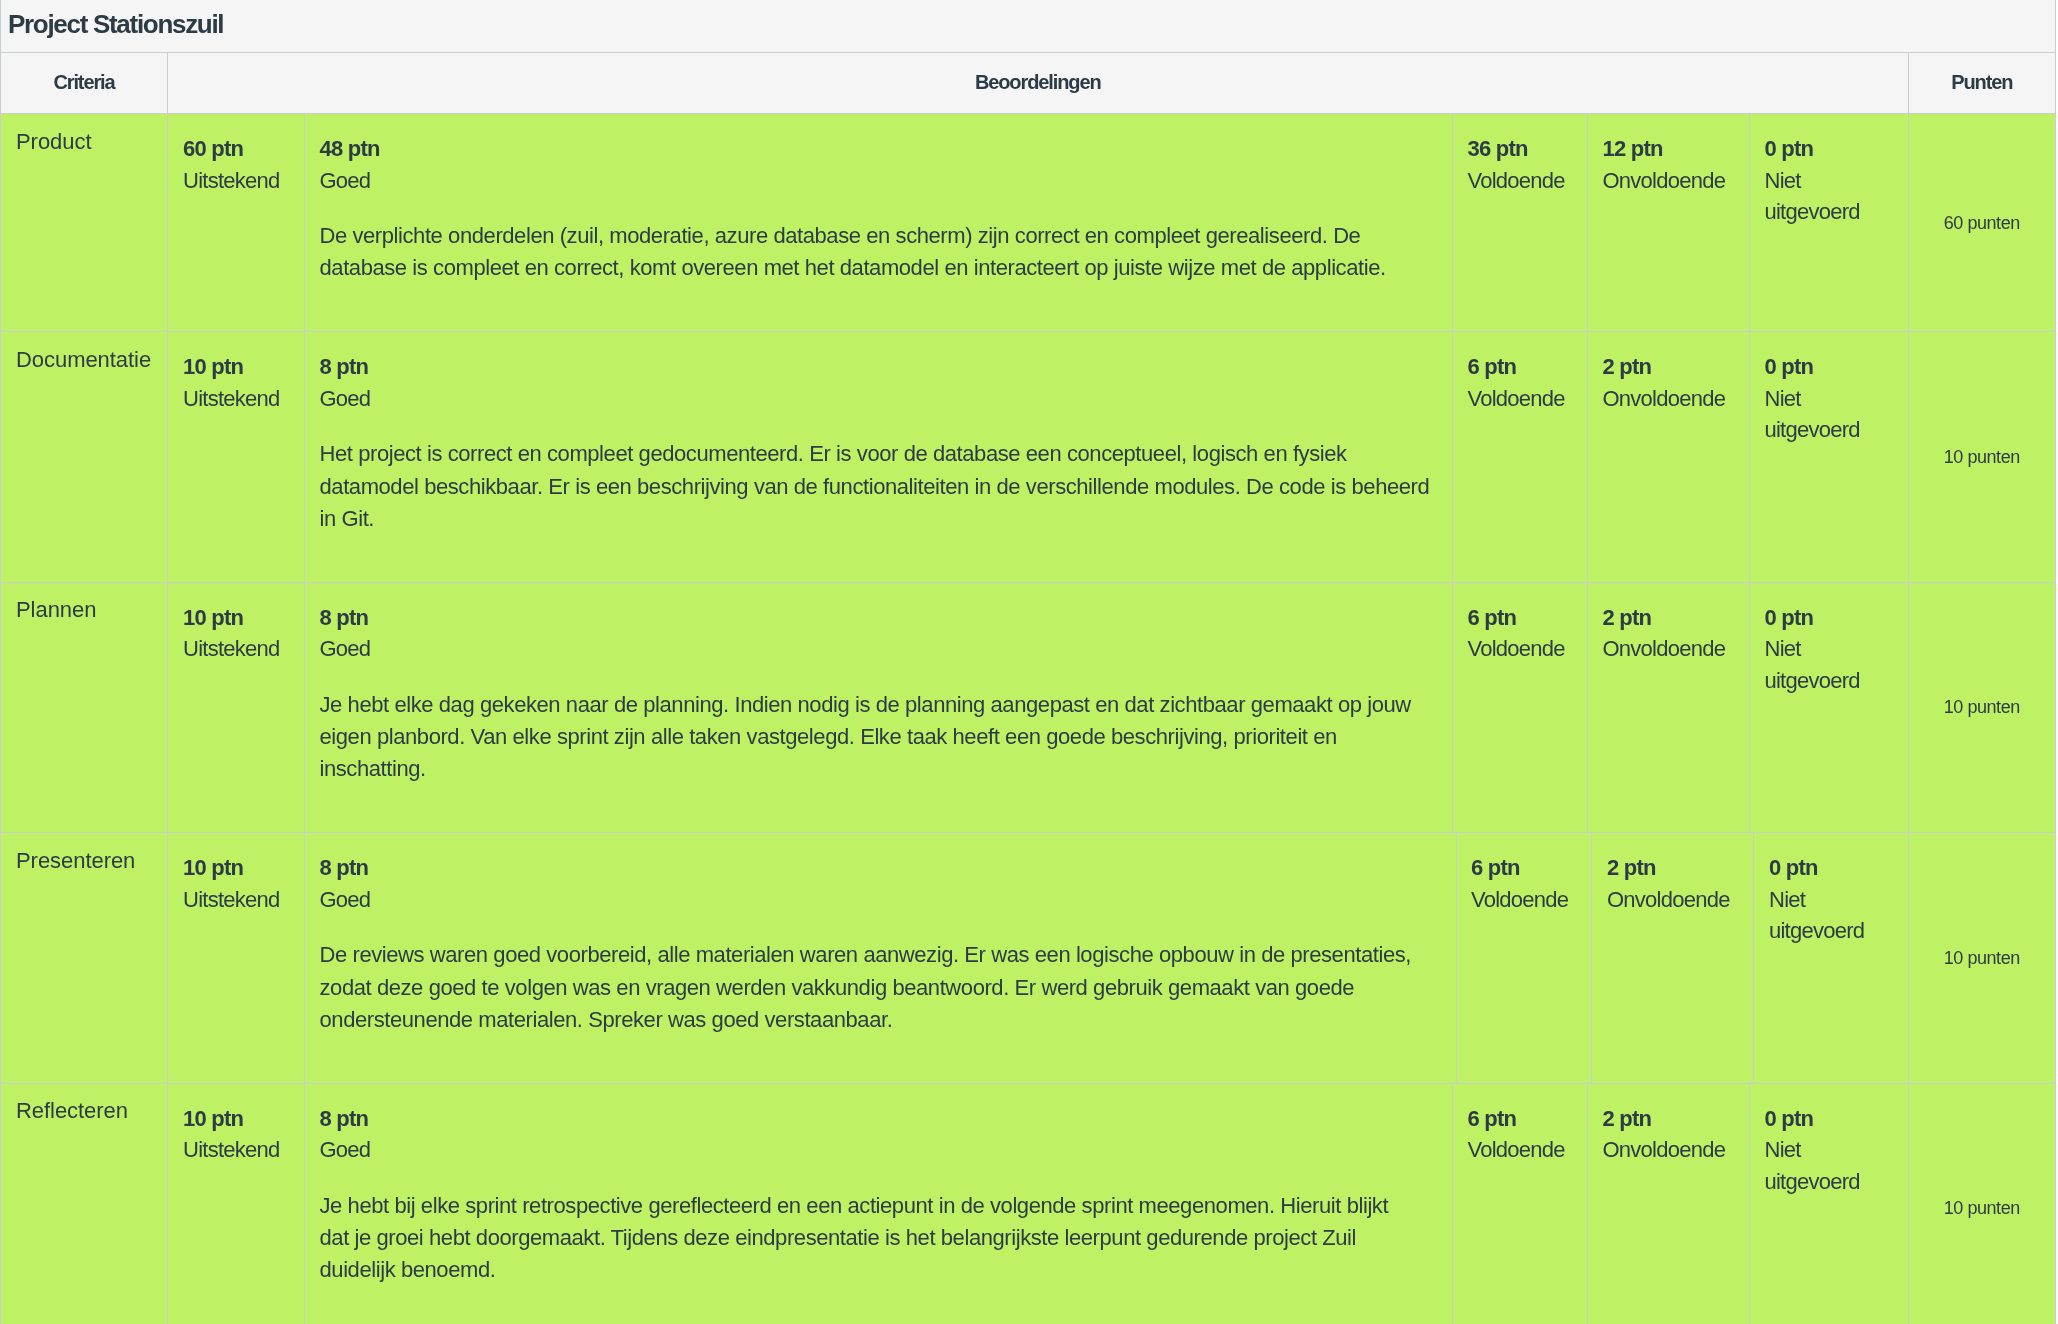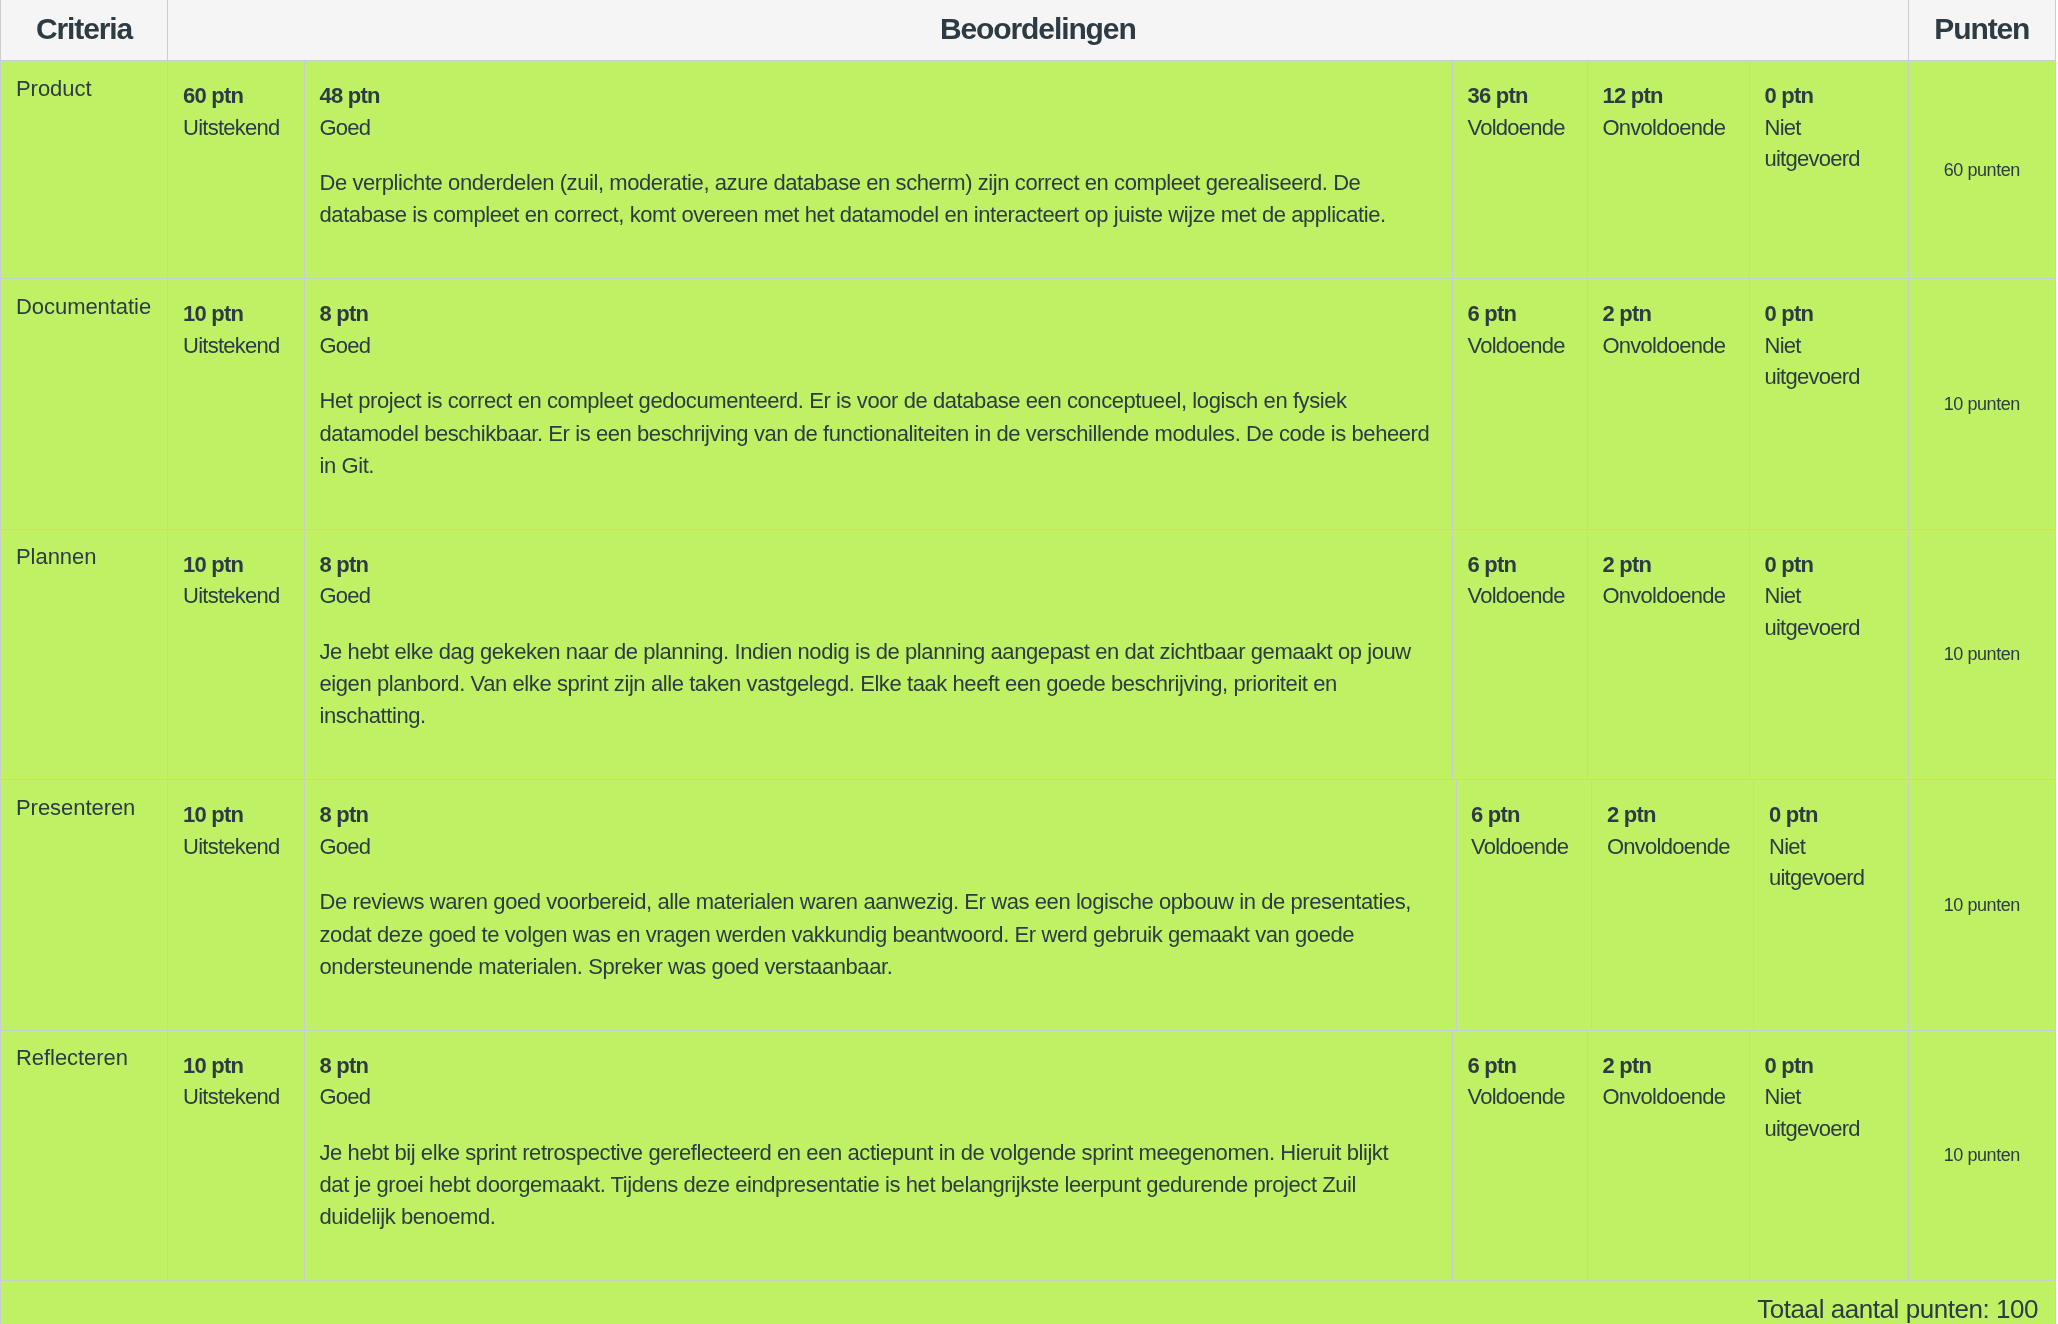--- a/index.html
+++ b/index.html
@@ -31,21 +31,21 @@
     font-size:26px;
     letter-spacing:-1.3px;
     line-height:28px;
     padding:10px 14px 14px 7px;
     text-align:left;
   }
   
   table.rubric th.col-head {
     background:#F5F5F5;
     font-weight:bold;
-    font-size:30px;
+    font-size:20px;
     letter-spacing:-1.1px;
     line-height:32px;
     text-align:center;
     padding:13px 8px 15px 8px;
     vertical-align:middle;
   }
   
   table.rubric td.crit-name {
     font-size:22px;
     letter-spacing:-0.05px;
@@ -117,20 +117,23 @@
   <colgroup>
     <col style="width:167px">
     <col style="width:136.5px">
     <col style="width:1148px">
     <col style="width:135px">
     <col style="width:162px">
     <col style="width:159px">
     <col style="width:147.5px">
   </colgroup>
   <tbody id="rubric-body">
+    <tr class="title-row">
+      <td class="rubric-title" colspan="7">Project Stationszuil</td>
+    </tr>
     <tr class="head-row">
       <th class="col-head">Criteria</th>
       <th class="col-head" colspan="5">Beoordelingen</th>
       <th class="col-head">Punten</th>
     </tr>
   </tbody>
   <tbody id="rubric-rows">
       <tr>
         <td class="crit-name">Product</td>
         <td class="rating">

